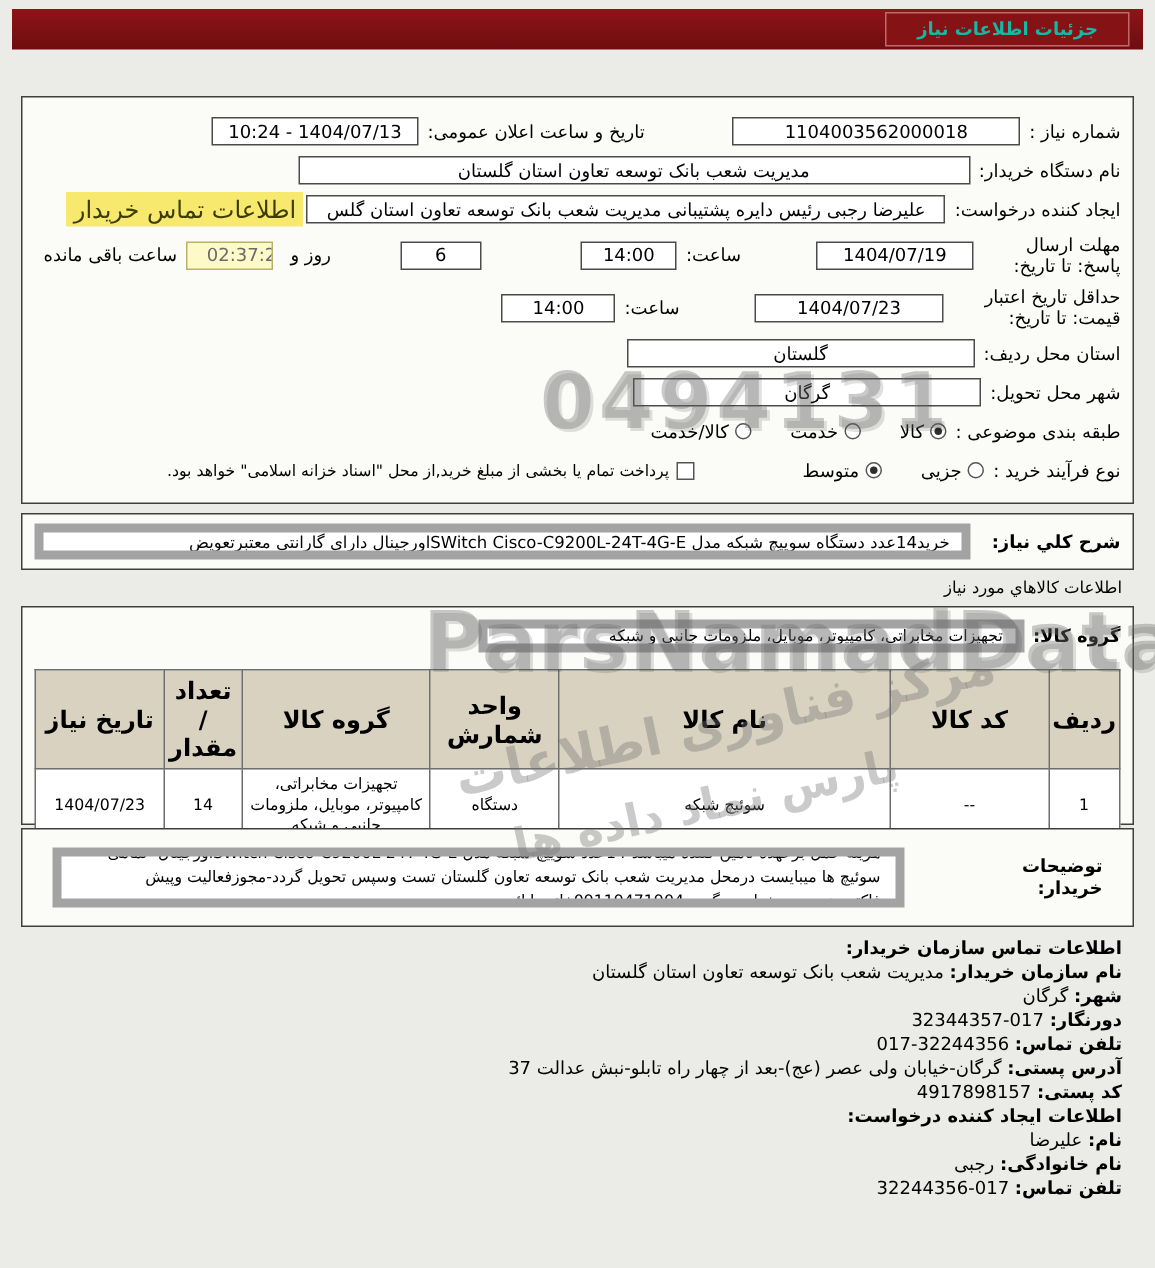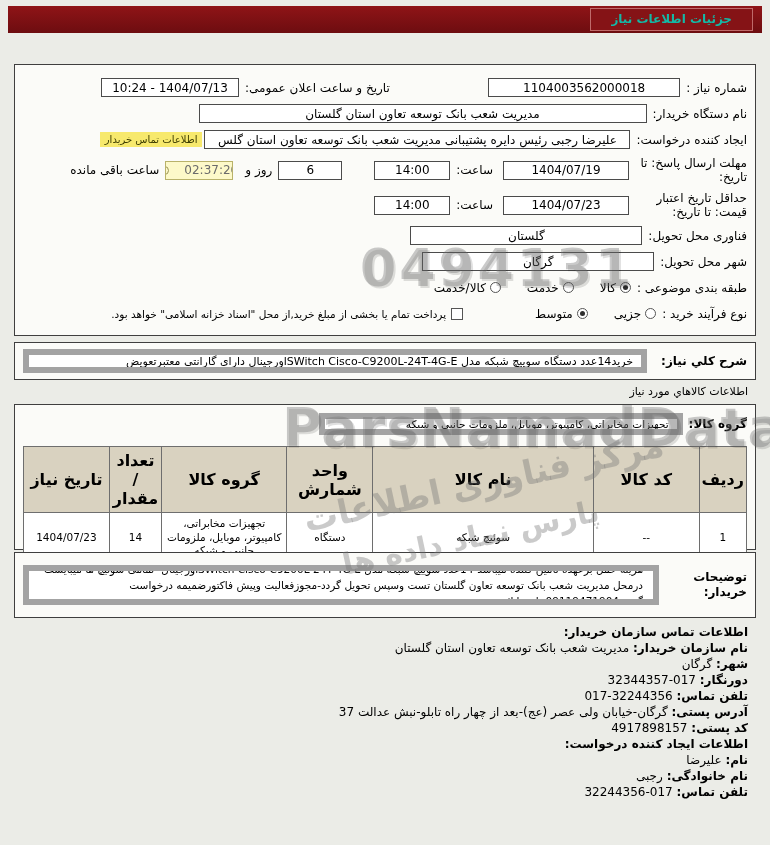--- a/index.html
+++ b/index.html
@@ -23,21 +23,21 @@
   }
 
   
   .panel {
     position:absolute; left:14px; right:14px;
     border:1px solid #3f3f3f; background:#fbfbf8;
   }
   #sec-form  { top:64px;  height:272px; padding:12px 8px 6px; }
   #sec-desc  { top:342px; height:38px;  display:flex; align-items:center; padding:0 8px; }
   #sec-goods { top:404px; height:146px; padding:8px; }
-  #sec-notes { top:552px; height:66px;  display:flex; align-items:center; padding:0 8px; }
+  #sec-notes { top:552px; height:66px;  display:flex; align-items:center; padding:0 20px;gap:44px; }
 
   .heading {
     position:absolute; top:385px; right:22px;
     font-weight:normal; font-size:11px;
   }
 
   
   .frow { display:flex; align-items:center; height:21px; margin-bottom:5px; }
   .frow.tall { height:30px; }
   .lbl { white-space:nowrap; padding-left:6px; }
@@ -46,27 +46,27 @@
   .grow { flex:1; }
   .end-pad { width:78px; }
   .gap32 { width:32px; } .gap40 { width:46px; }
   .ml8 { margin-right:10px; } .mx6 { margin:0 6px; } .mr6 { margin-right:6px; }
 
   .ibox {
     border:1px solid #4b4b4b; background:#fff; height:19px;
     display:flex; align-items:center; justify-content:center;
     padding:0 4px; font-size:12px; overflow:hidden; white-space:nowrap;
   }
-  .num { direction:ltr; }
+  .num { direction:ltr;margin-left:40px; }
   .w-need{width:192px} .w-announce{width:138px} .w-wide{width:448px}
   .w-creator{width:426px} .w-date{width:126px} .w-time{width:76px}
   .w-days{width:64px} .w-count{width:68px} .w-region{width:232px}
 
   .contact-link {
-    background:#f7e96d; color:#3c3c00; font-size:10px;
+    background:#f7e96d; color:#3c3c00; font-size:16px;
     padding:2px 5px; margin-right:2px; white-space:nowrap; cursor:pointer;
   }
 
   .countdown { background:#fdf9c9; border-color:#b9b26a; color:#6b6b6b; direction:ltr; gap:15px; }
   .clock-icon { width:9px; height:9px; border:1.5px solid #9a9455; border-radius:50%; flex:none; }
 
   .radio-opt { display:flex; align-items:center; margin-left:26px; cursor:pointer; }
   .radio {
     width:11px; height:11px; border:1px solid #555; border-radius:50%;
     background:#fff; margin-left:4px; flex:none;
@@ -156,21 +156,21 @@
   </div>
 
   <div class="frow tall">
     <span class="lbl lbl-wrap">حداقل تاریخ اعتبار قیمت: تا تاریخ:</span>
     <span class="ibox num w-date">1404/07/23</span>
     <span class="lbl ml8">ساعت:</span>
     <span class="ibox num w-time">14:00</span>
   </div>
 
   <div class="frow">
-    <span class="lbl">فناوری محل تحویل:</span>
+    <span class="lbl">استان محل ردیف:</span>
     <span class="ibox w-region">گلستان</span>
   </div>
 
   <div class="frow">
     <span class="lbl">شهر محل تحویل:</span>
     <span class="ibox w-region">گرگان</span>
   </div>
 
   <div class="frow">
     <span class="lbl">طبقه بندی موضوعی :</span>

